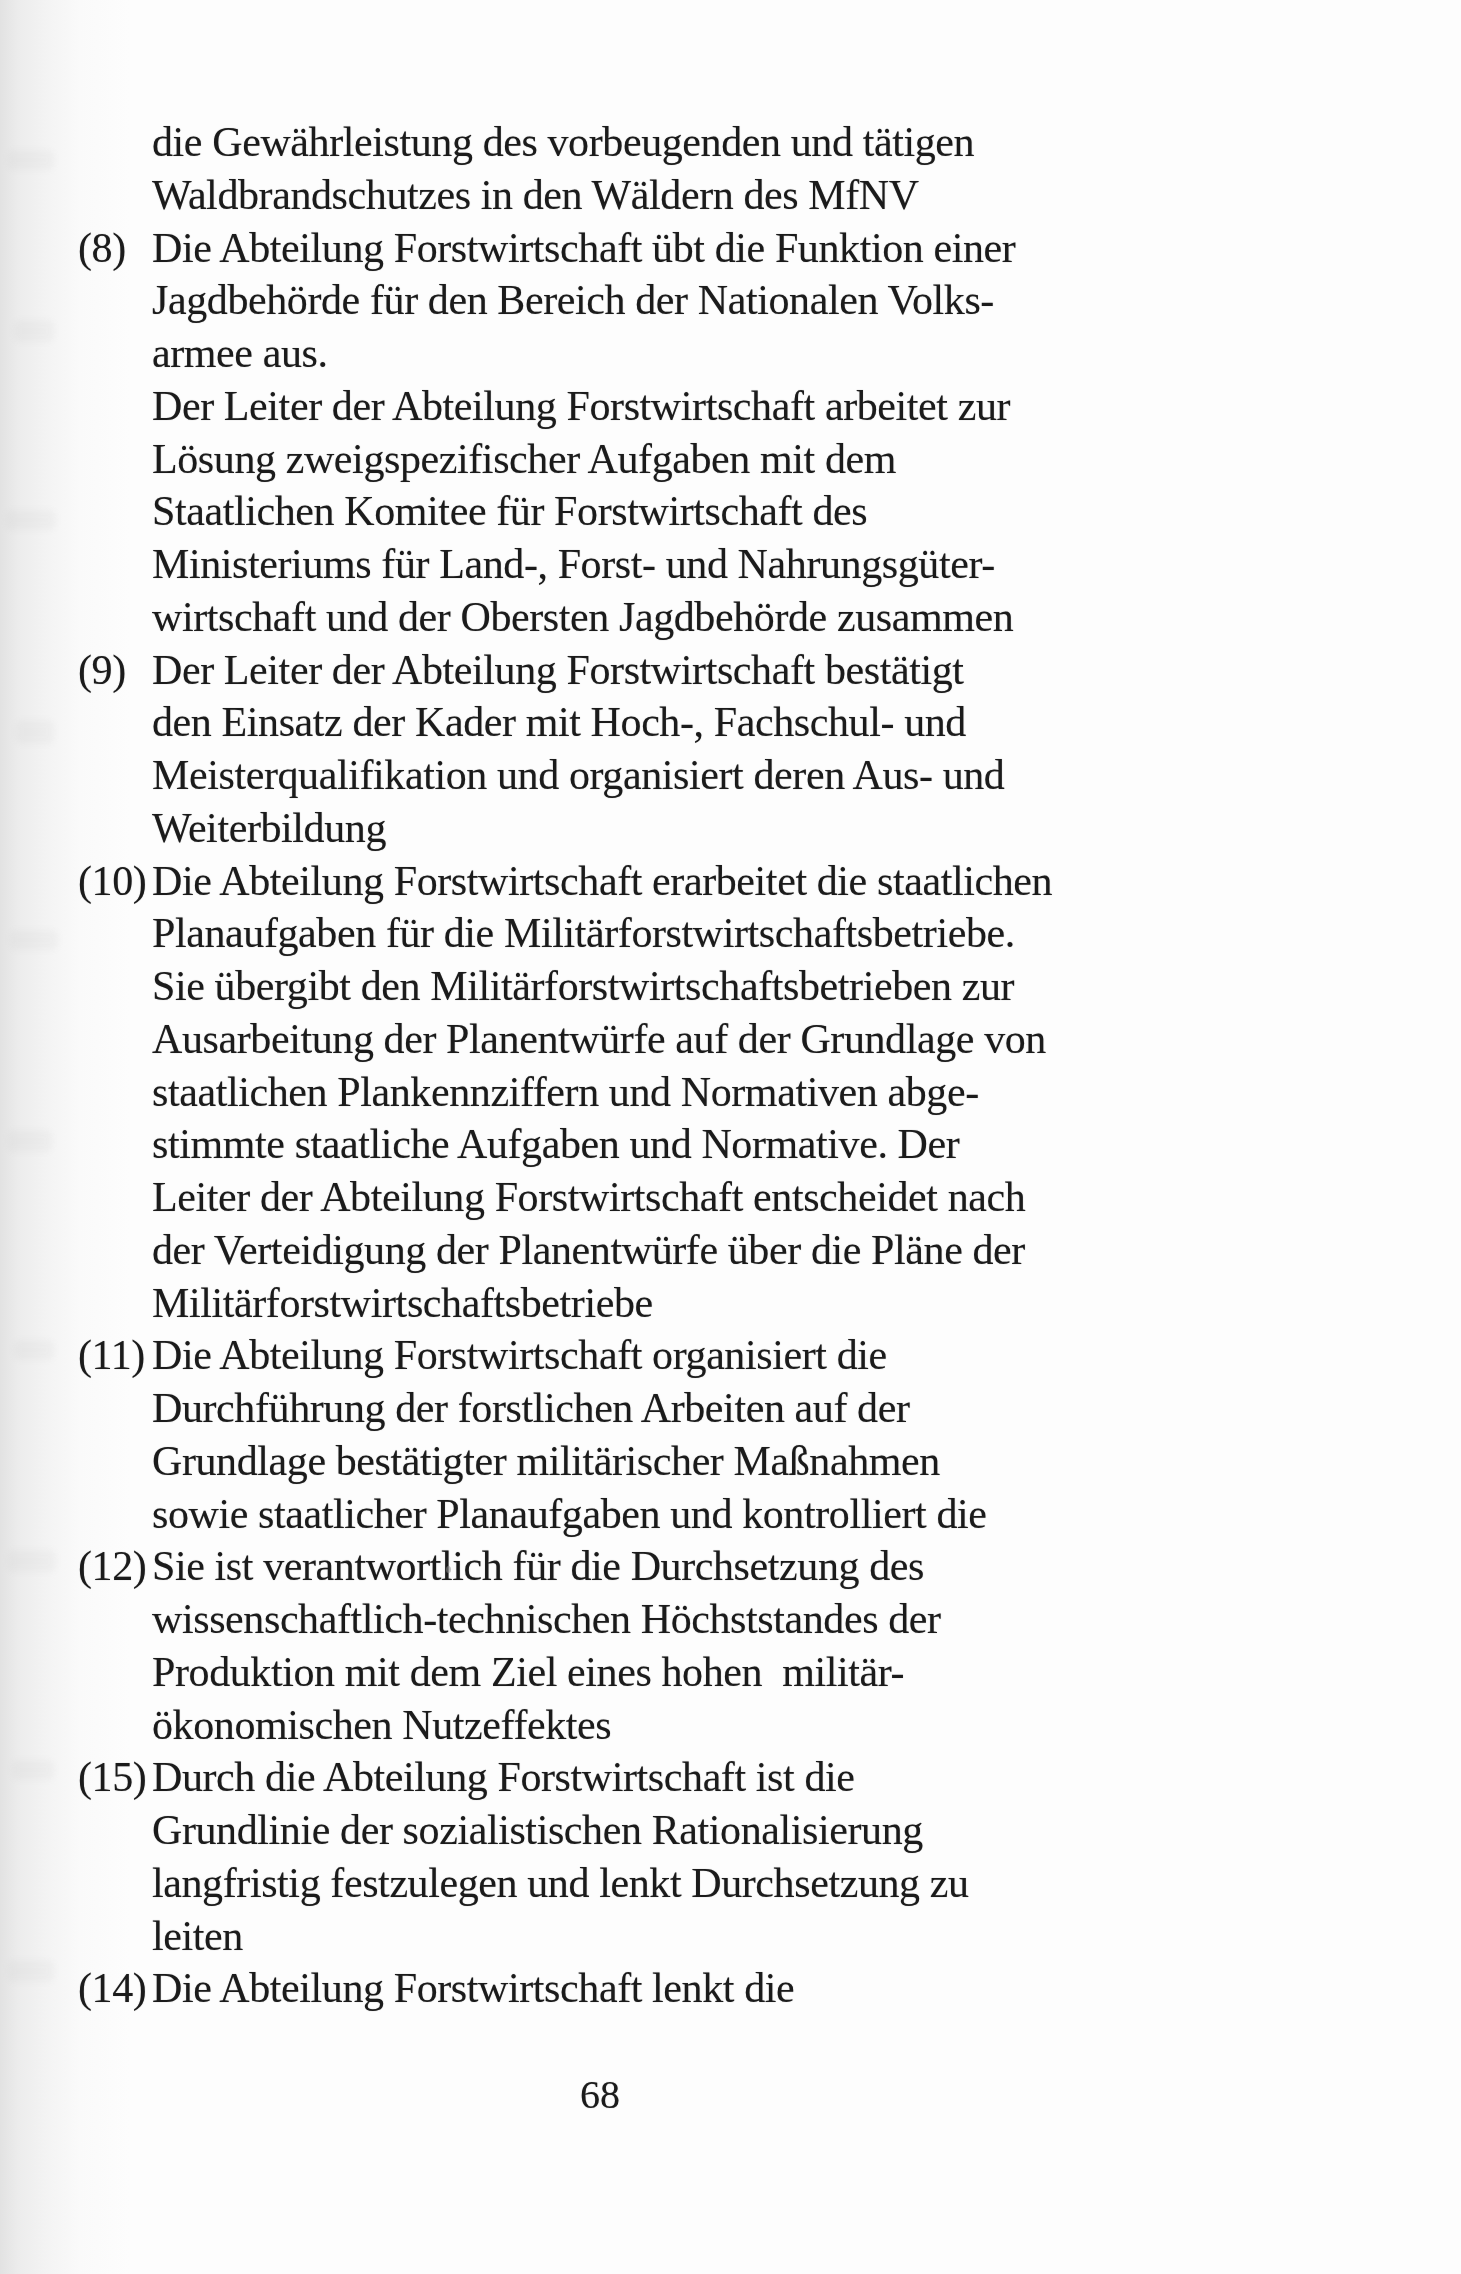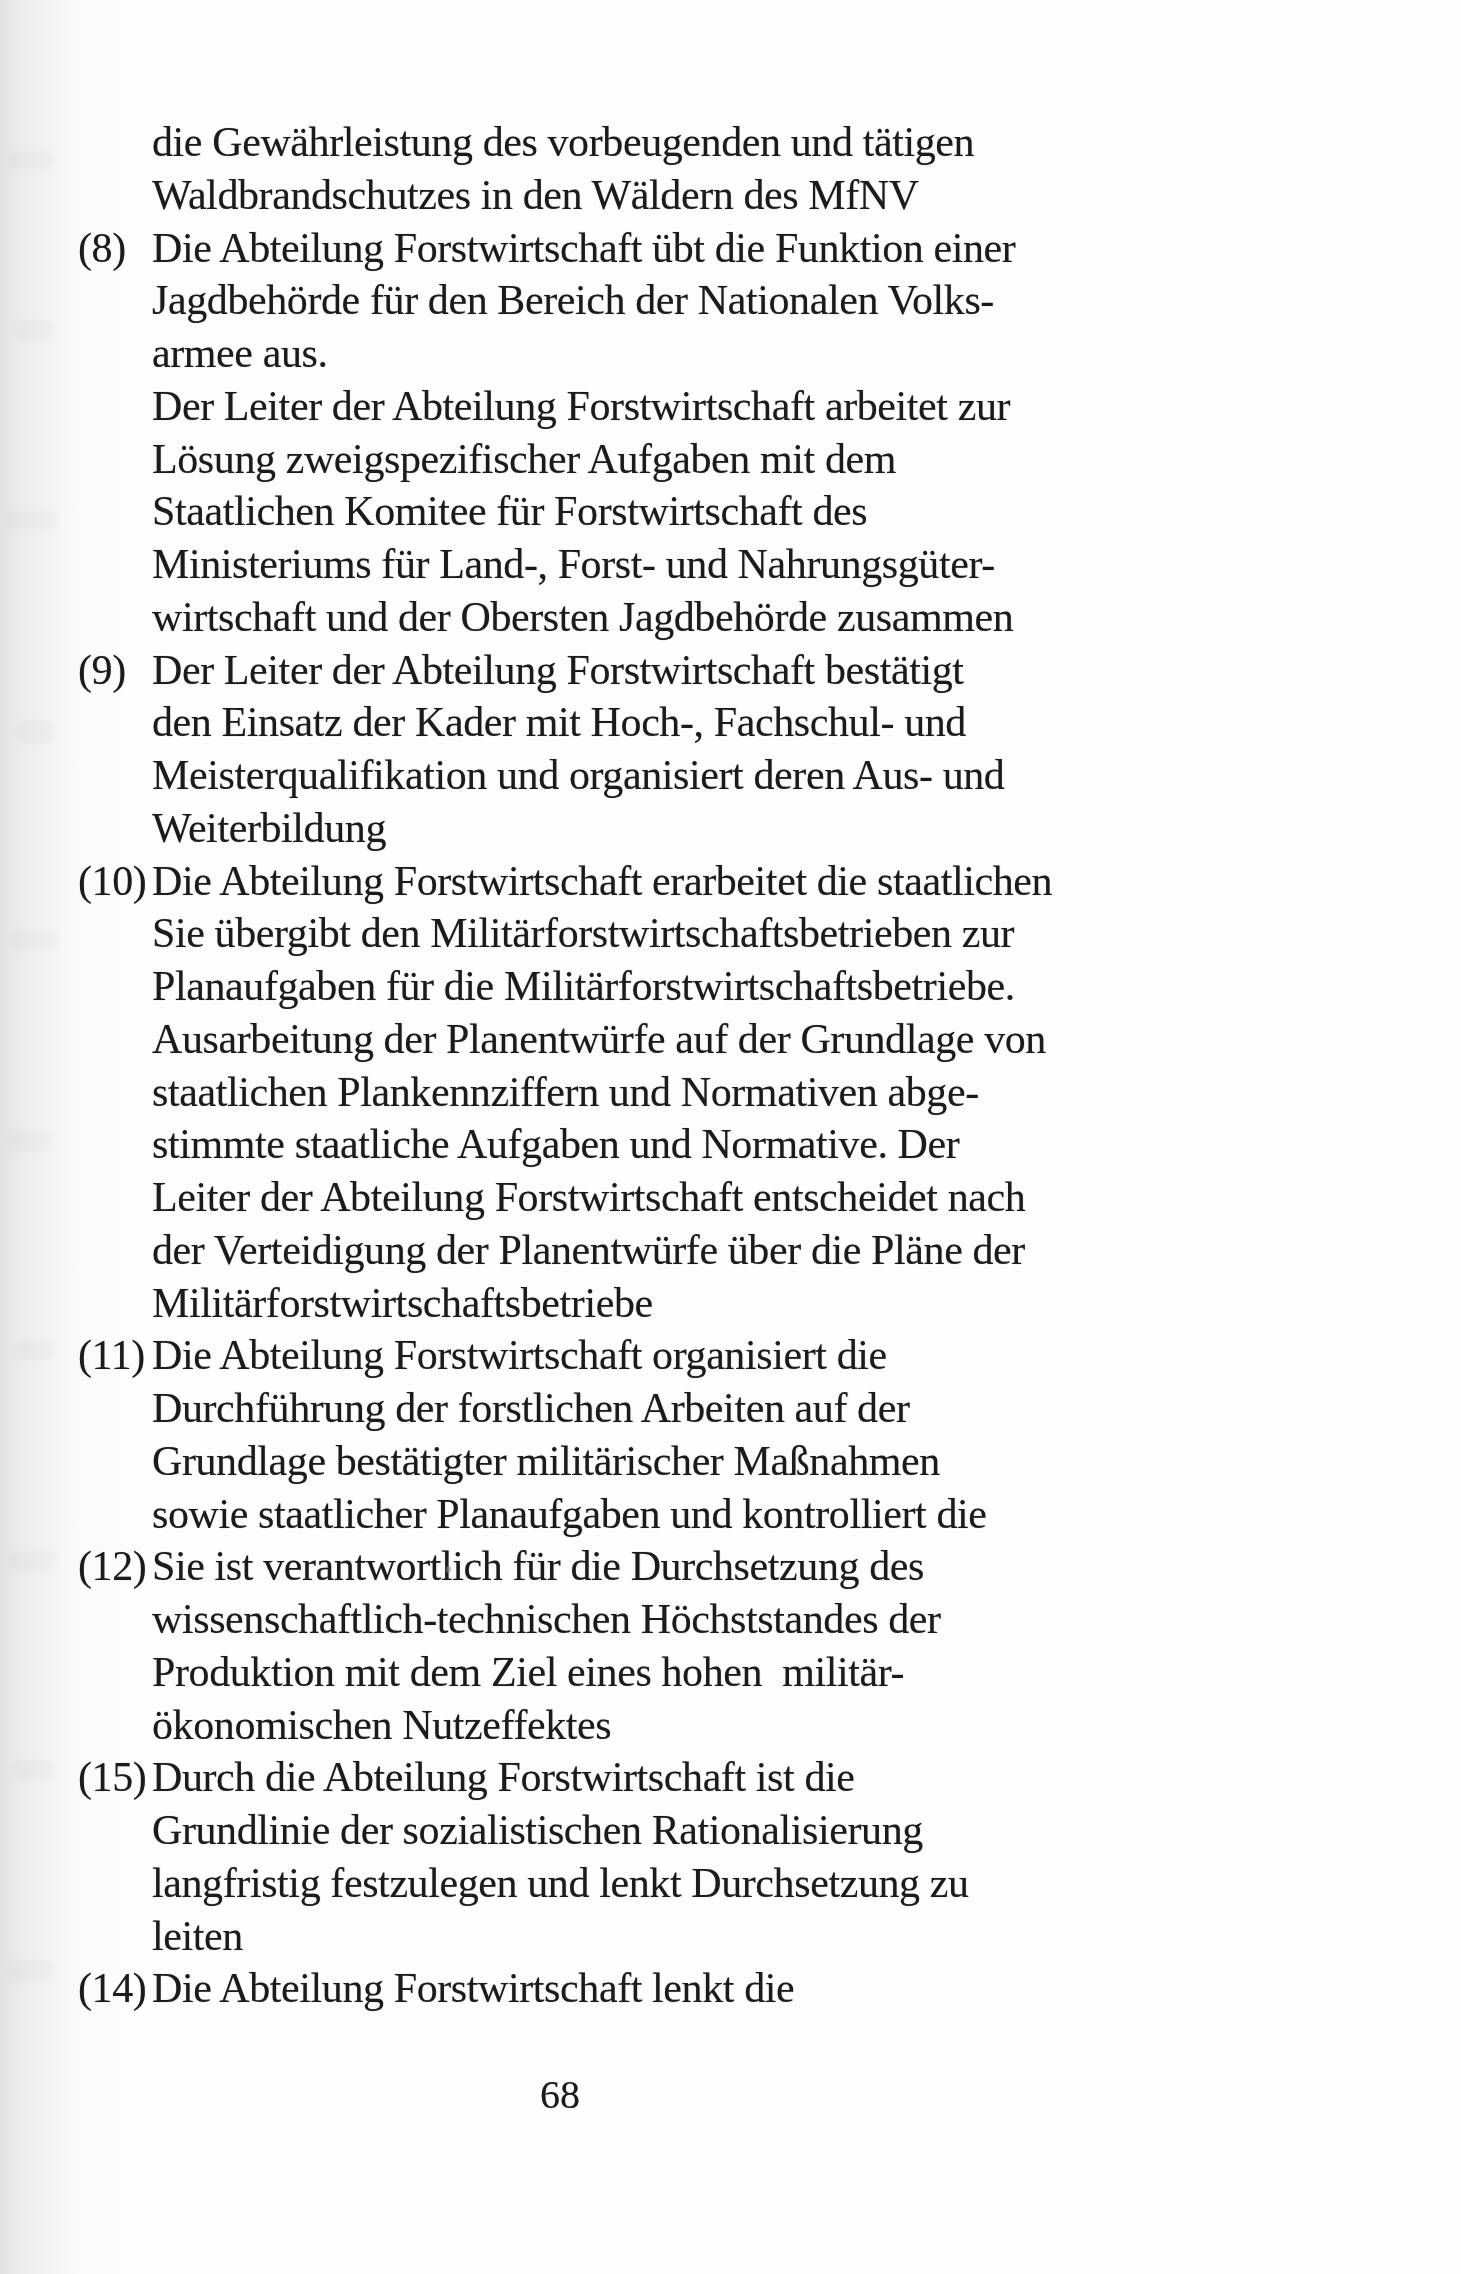--- a/index.html
+++ b/index.html
@@ -56,21 +56,21 @@
     left: -74px;
     top: 0;
     width: 72px;
     white-space: pre;
   }
   .page-number {
     position: absolute;
     left: 540px;
     top: 2072px;
     width: 120px;
-    text-align: left;
+    text-align: center;
     font-size: 40px;
     line-height: 46px;
     text-shadow: 0 0 1px rgba(20,20,20,0.4);
   }
   .speck {
     position: absolute;
     left: 446px;
     top: 1566px;
     width: 5px;
     height: 7px;
@@ -106,22 +106,22 @@
       <div class="line"><span class="txt">Der Leiter der Abteilung Forstwirtschaft arbeitet zur</span></div>
       <div class="line"><span class="txt">Lösung zweigspezifischer Aufgaben mit dem</span></div>
       <div class="line"><span class="txt">Staatlichen Komitee für Forstwirtschaft des</span></div>
       <div class="line"><span class="txt">Ministeriums für Land-, Forst- und Nahrungsgüter-</span></div>
       <div class="line"><span class="txt">wirtschaft und der Obersten Jagdbehörde zusammen</span></div>
       <div class="line"><span class="num">(9)</span><span class="txt">Der Leiter der Abteilung Forstwirtschaft bestätigt</span></div>
       <div class="line"><span class="txt">den Einsatz der Kader mit Hoch-, Fachschul- und</span></div>
       <div class="line"><span class="txt">Meisterqualifikation und organisiert deren Aus- und</span></div>
       <div class="line"><span class="txt">Weiterbildung</span></div>
       <div class="line"><span class="num">(10)</span><span class="txt">Die Abteilung Forstwirtschaft erarbeitet die staatlichen</span></div>
+      <div class="line"><span class="txt">Planaufgaben für die Militärforstwirtschaftsbetriebe.</span></div>
       <div class="line"><span class="txt">Sie übergibt den Militärforstwirtschaftsbetrieben zur</span></div>
-      <div class="line"><span class="txt">Planaufgaben für die Militärforstwirtschaftsbetriebe.</span></div>
       <div class="line"><span class="txt">Ausarbeitung der Planentwürfe auf der Grundlage von</span></div>
       <div class="line"><span class="txt">staatlichen Plankennziffern und Normativen abge-</span></div>
       <div class="line"><span class="txt">stimmte staatliche Aufgaben und Normative. Der</span></div>
       <div class="line"><span class="txt">Leiter der Abteilung Forstwirtschaft entscheidet nach</span></div>
       <div class="line"><span class="txt">der Verteidigung der Planentwürfe über die Pläne der</span></div>
       <div class="line"><span class="txt">Militärforstwirtschaftsbetriebe</span></div>
       <div class="line"><span class="num">(11)</span><span class="txt">Die Abteilung Forstwirtschaft organisiert die</span></div>
       <div class="line"><span class="txt">Durchführung der forstlichen Arbeiten auf der</span></div>
       <div class="line"><span class="txt">Grundlage bestätigter militärischer Maßnahmen</span></div>
       <div class="line"><span class="txt">sowie staatlicher Planaufgaben und kontrolliert die</span></div>

